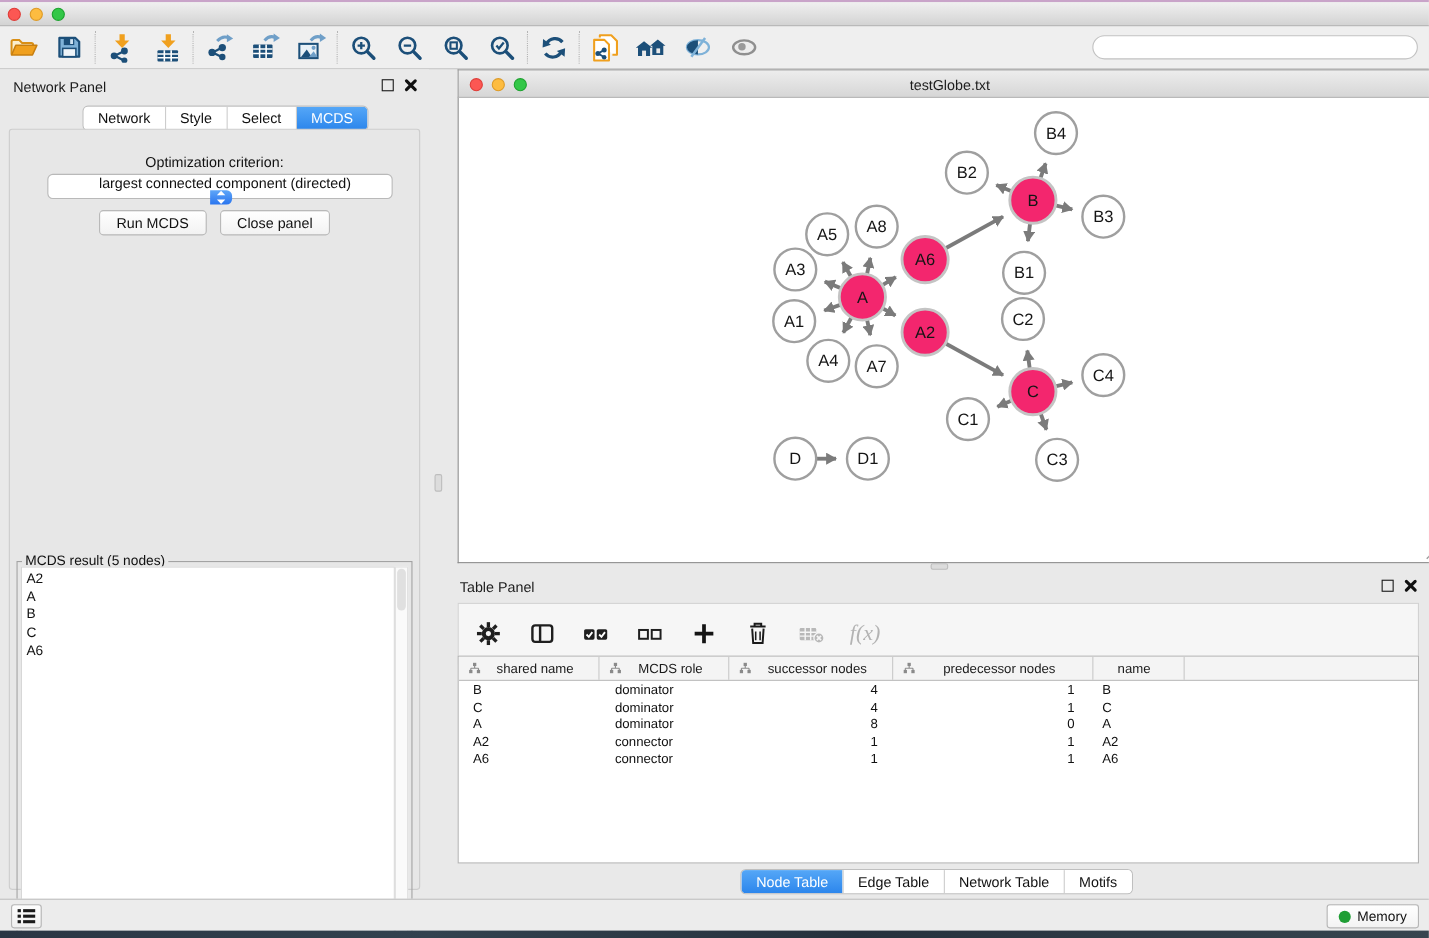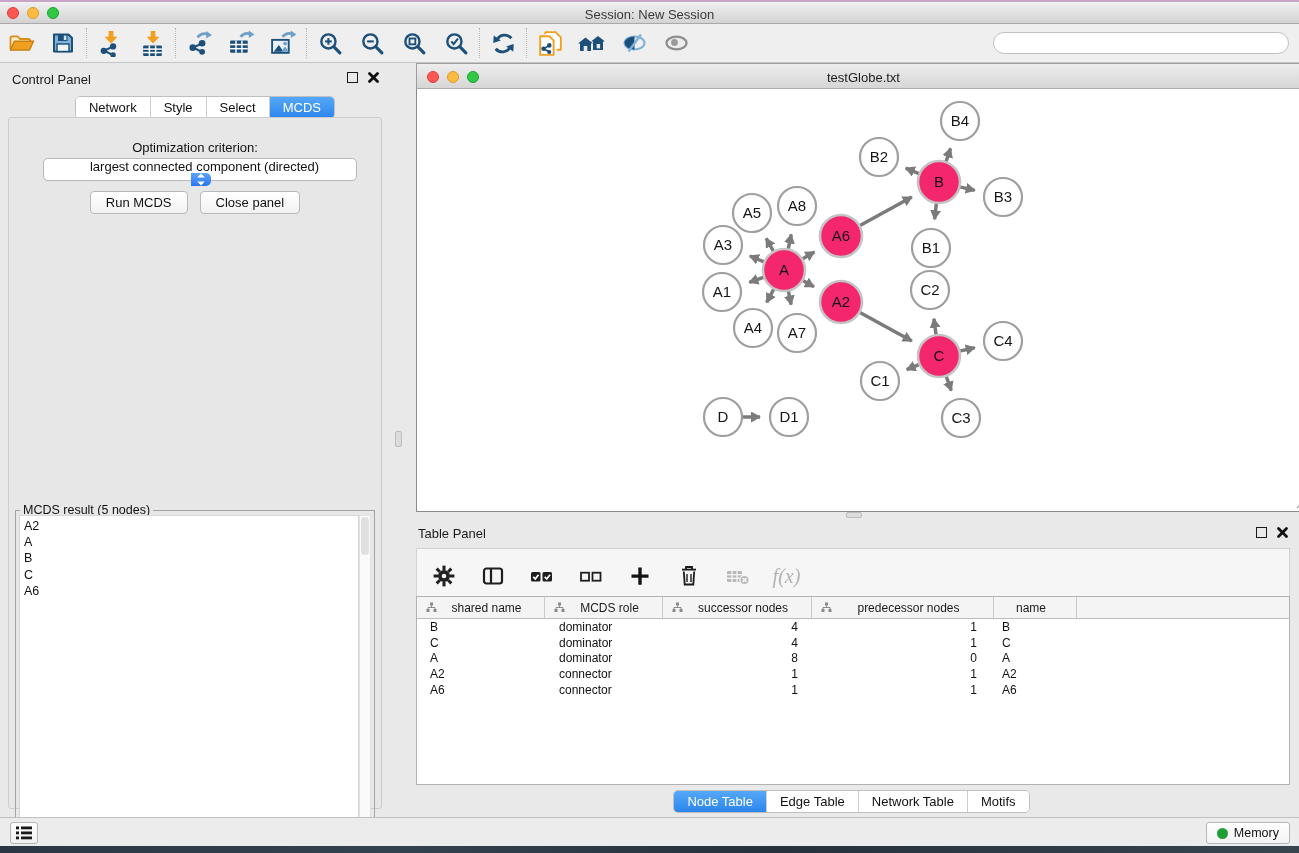--- a/index.html
+++ b/index.html
@@ -124,21 +124,20 @@
 <div id="app">
 
   <div id="desktop-top"></div>
 
   <div id="titlebar">
     <span class="lights">
       <span class="light red"></span>
       <span class="light yellow"></span>
       <span class="light green"></span>
     </span>
-    <div id="app-title">Session: New Session</div>
   </div>
 
   <div id="toolbar">
     <div class="tb-btn">
       <svg width="27" height="24" viewBox="0 0 26 24">
         <path d="M2 18.5 V7 q0-1.6 1.6-1.6 H9 l2.6 2.6 H20 q1.6 0 1.6 1.6 V11" fill="#fbeecd" stroke="#d98f16" stroke-width="1.8"></path>
         <path d="M2 19 L5.8 10.2 H25 L21 19 Z" fill="#f0a01e" stroke="#c87f10" stroke-width="1.4" stroke-linejoin="round"></path>
       </svg>
     </div>
     <div class="tb-btn">
@@ -286,21 +285,21 @@
       </svg>
     </div>
     <svg id="search-mag" width="13" height="13" viewBox="0 0 13 13">
       <circle cx="5.2" cy="5.2" r="3.8" fill="none" stroke="#9a9a9a" stroke-width="1.4"></circle>
       <line x1="8.2" y1="8.2" x2="12" y2="12" stroke="#9a9a9a" stroke-width="1.6" stroke-linecap="round"></line>
     </svg>
     <input id="toolbar-search" type="text" value="" style="">
   </div>
 
   <div id="control-panel">
-    <div id="cp-header" class="panel-header">Control Panel</div>
+    <div id="cp-header" class="panel-header">Network Panel</div>
     <span id="cp-controls" class="win-controls">
       <span class="float-box"></span>
       <svg class="close-x" viewBox="0 0 13 13">
         <g stroke="#111" stroke-width="2.8" stroke-linecap="round">
             <line x1="2.5" y1="2.5" x2="10.5" y2="10.5"></line>
             <line x1="10.5" y1="2.5" x2="2.5" y2="10.5"></line>
           </g>
       </svg>
     </span>
     <div id="cp-tabs" class="seg-tabs">

